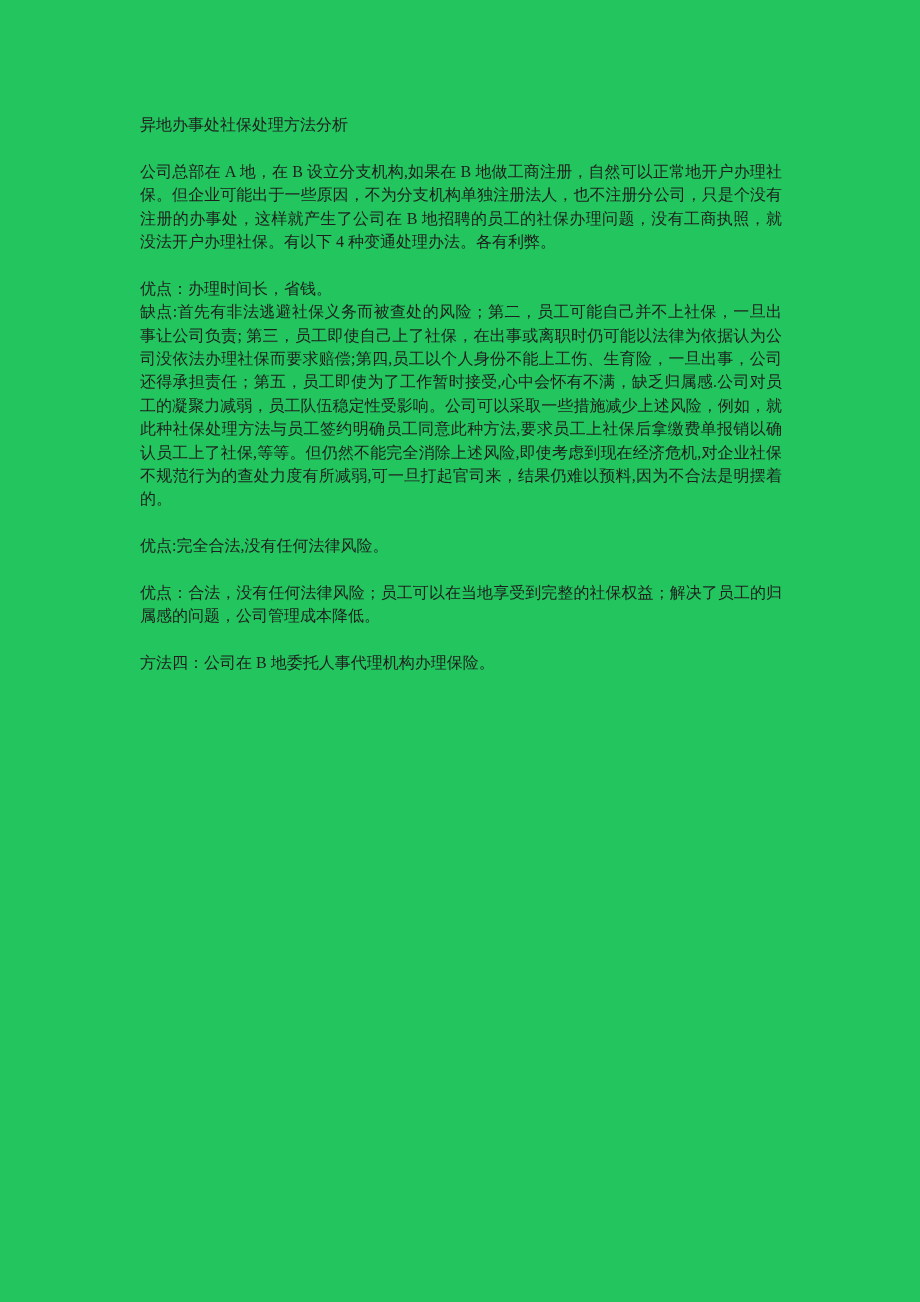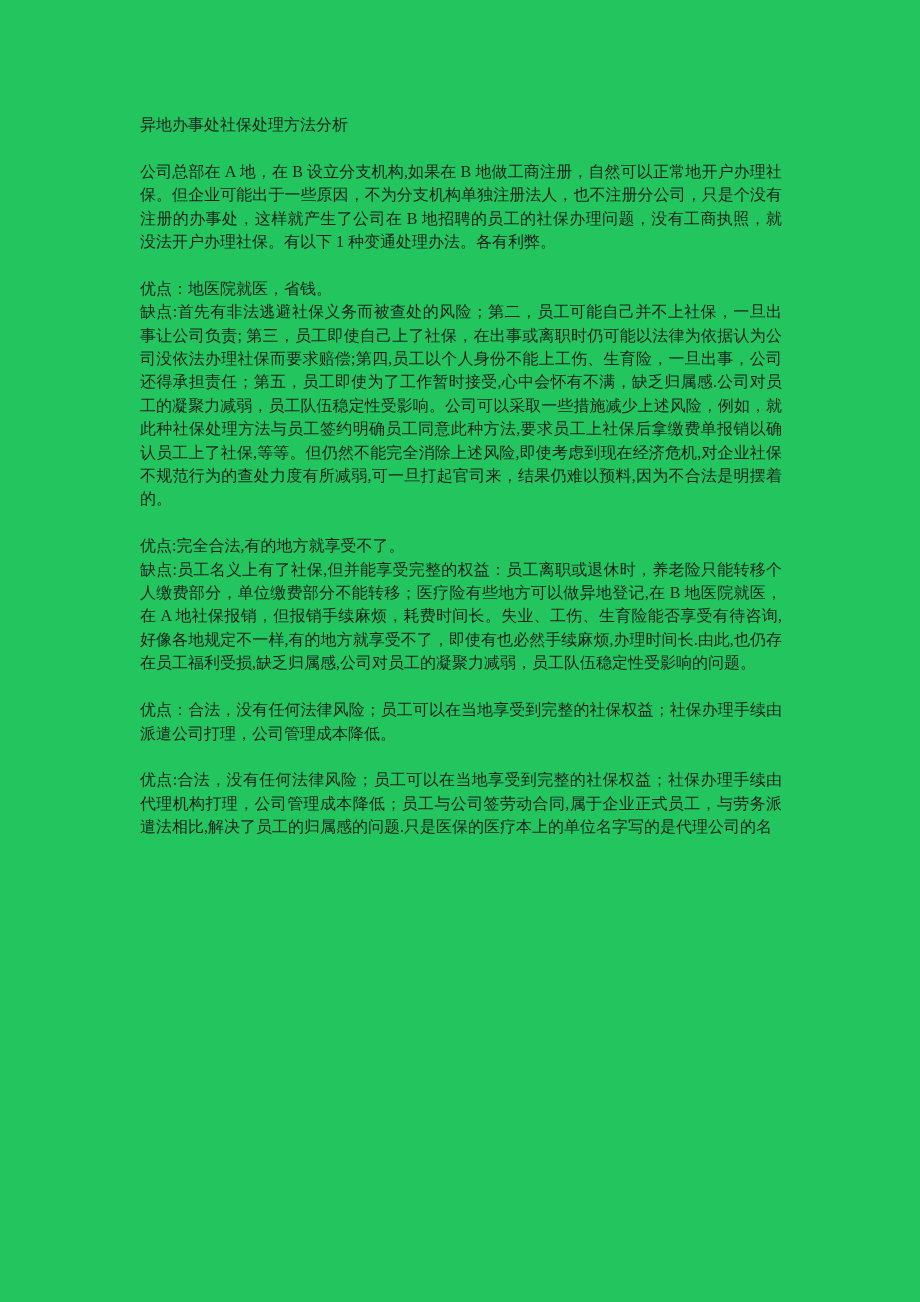--- a/index.html
+++ b/index.html
@@ -38,38 +38,37 @@
 </style>
 </head>
 <body>
 
 <div class="page">
   <div class="content">
 
     <p>异地办事处社保处理方法分析</p>
     <div class="blank-line"></div>
 
-    <p>公司总部在 A 地，在 B 设立分支机构,如果在 B 地做工商注册，自然可以正常地开户办理社保。但企业可能出于一些原因，不为分支机构单独注册法人，也不注册分公司，只是个没有注册的办事处，这样就产生了公司在 B 地招聘的员工的社保办理问题，没有工商执照，就没法开户办理社保。有以下 1 种变通处理办法。各有利弊。</p>
+    <p>公司总部在 A 地，在 B 设立分支机构,如果在 B 地做工商注册，自然可以正常地开户办理社保。但企业可能出于一些原因，不为分支机构单独注册法人，也不注册分公司，只是个没有注册的办事处，这样就产生了公司在 B 地招聘的员工的社保办理问题，没有工商执照，就没法开户办理社保。有以下 4 种变通处理办法。各有利弊。</p>
     <div class="blank-line"></div>
 
     <div>
-      <p>优点：地医院就医，省钱。</p>
+      <p>优点：办理时间长，省钱。</p>
       <p>缺点:首先有非法逃避社保义务而被查处的风险；第二，员工可能自己并不上社保，一旦出事让公司负责; 第三，员工即使自己上了社保，在出事或离职时仍可能以法律为依据认为公司没依法办理社保而要求赔偿;第四,员工以个人身份不能上工伤、生育险，一旦出事，公司还得承担责任；第五，员工即使为了工作暂时接受,心中会怀有不满，缺乏归属感.公司对员工的凝聚力减弱，员工队伍稳定性受影响。公司可以采取一些措施减少上述风险，例如，就此种社保处理方法与员工签约明确员工同意此种方法,要求员工上社保后拿缴费单报销以确认员工上了社保,等等。但仍然不能完全消除上述风险,即使考虑到现在经济危机,对企业社保不规范行为的查处力度有所减弱,可一旦打起官司来，结果仍难以预料,因为不合法是明摆着的。</p>
     </div>
     <div class="blank-line"></div>
 
     <div>
-      <p>优点:完全合法,有的地方就享受不了。</p>
-      <p>缺点:员工名义上有了社保,但并能享受完整的权益：员工离职或退休时，养老险只能转移个人缴费部分，单位缴费部分不能转移；医疗险有些地方可以做异地登记,在 B 地医院就医，在 A 地社保报销，但报销手续麻烦，耗费时间长。失业、工伤、生育险能否享受有待咨询,好像各地规定不一样,有的地方就享受不了，即使有也必然手续麻烦,办理时间长.由此,也仍存在员工福利受损,缺乏归属感,公司对员工的凝聚力减弱，员工队伍稳定性受影响的问题。</p>
+      <p>优点:完全合法,没有任何法律风险。</p>
     </div>
     <div class="blank-line"></div>
 
     <div>
-      <p>优点：合法，没有任何法律风险；员工可以在当地享受到完整的社保权益；社保办理手续由派遣公司打理，公司管理成本降低。</p>
+      <p>优点：合法，没有任何法律风险；员工可以在当地享受到完整的社保权益；解决了员工的归属感的问题，公司管理成本降低。</p>
     </div>
     <div class="blank-line"></div>
 
     <div>
-      <p>优点:合法，没有任何法律风险；员工可以在当地享受到完整的社保权益；社保办理手续由代理机构打理，公司管理成本降低；员工与公司签劳动合同,属于企业正式员工，与劳务派遣法相比,解决了员工的归属感的问题.只是医保的医疗本上的单位名字写的是代理公司的名</p>
+      <p>方法四：公司在 B 地委托人事代理机构办理保险。</p>
     </div>
 
   </div>
 </div>
 
 </body></html>

